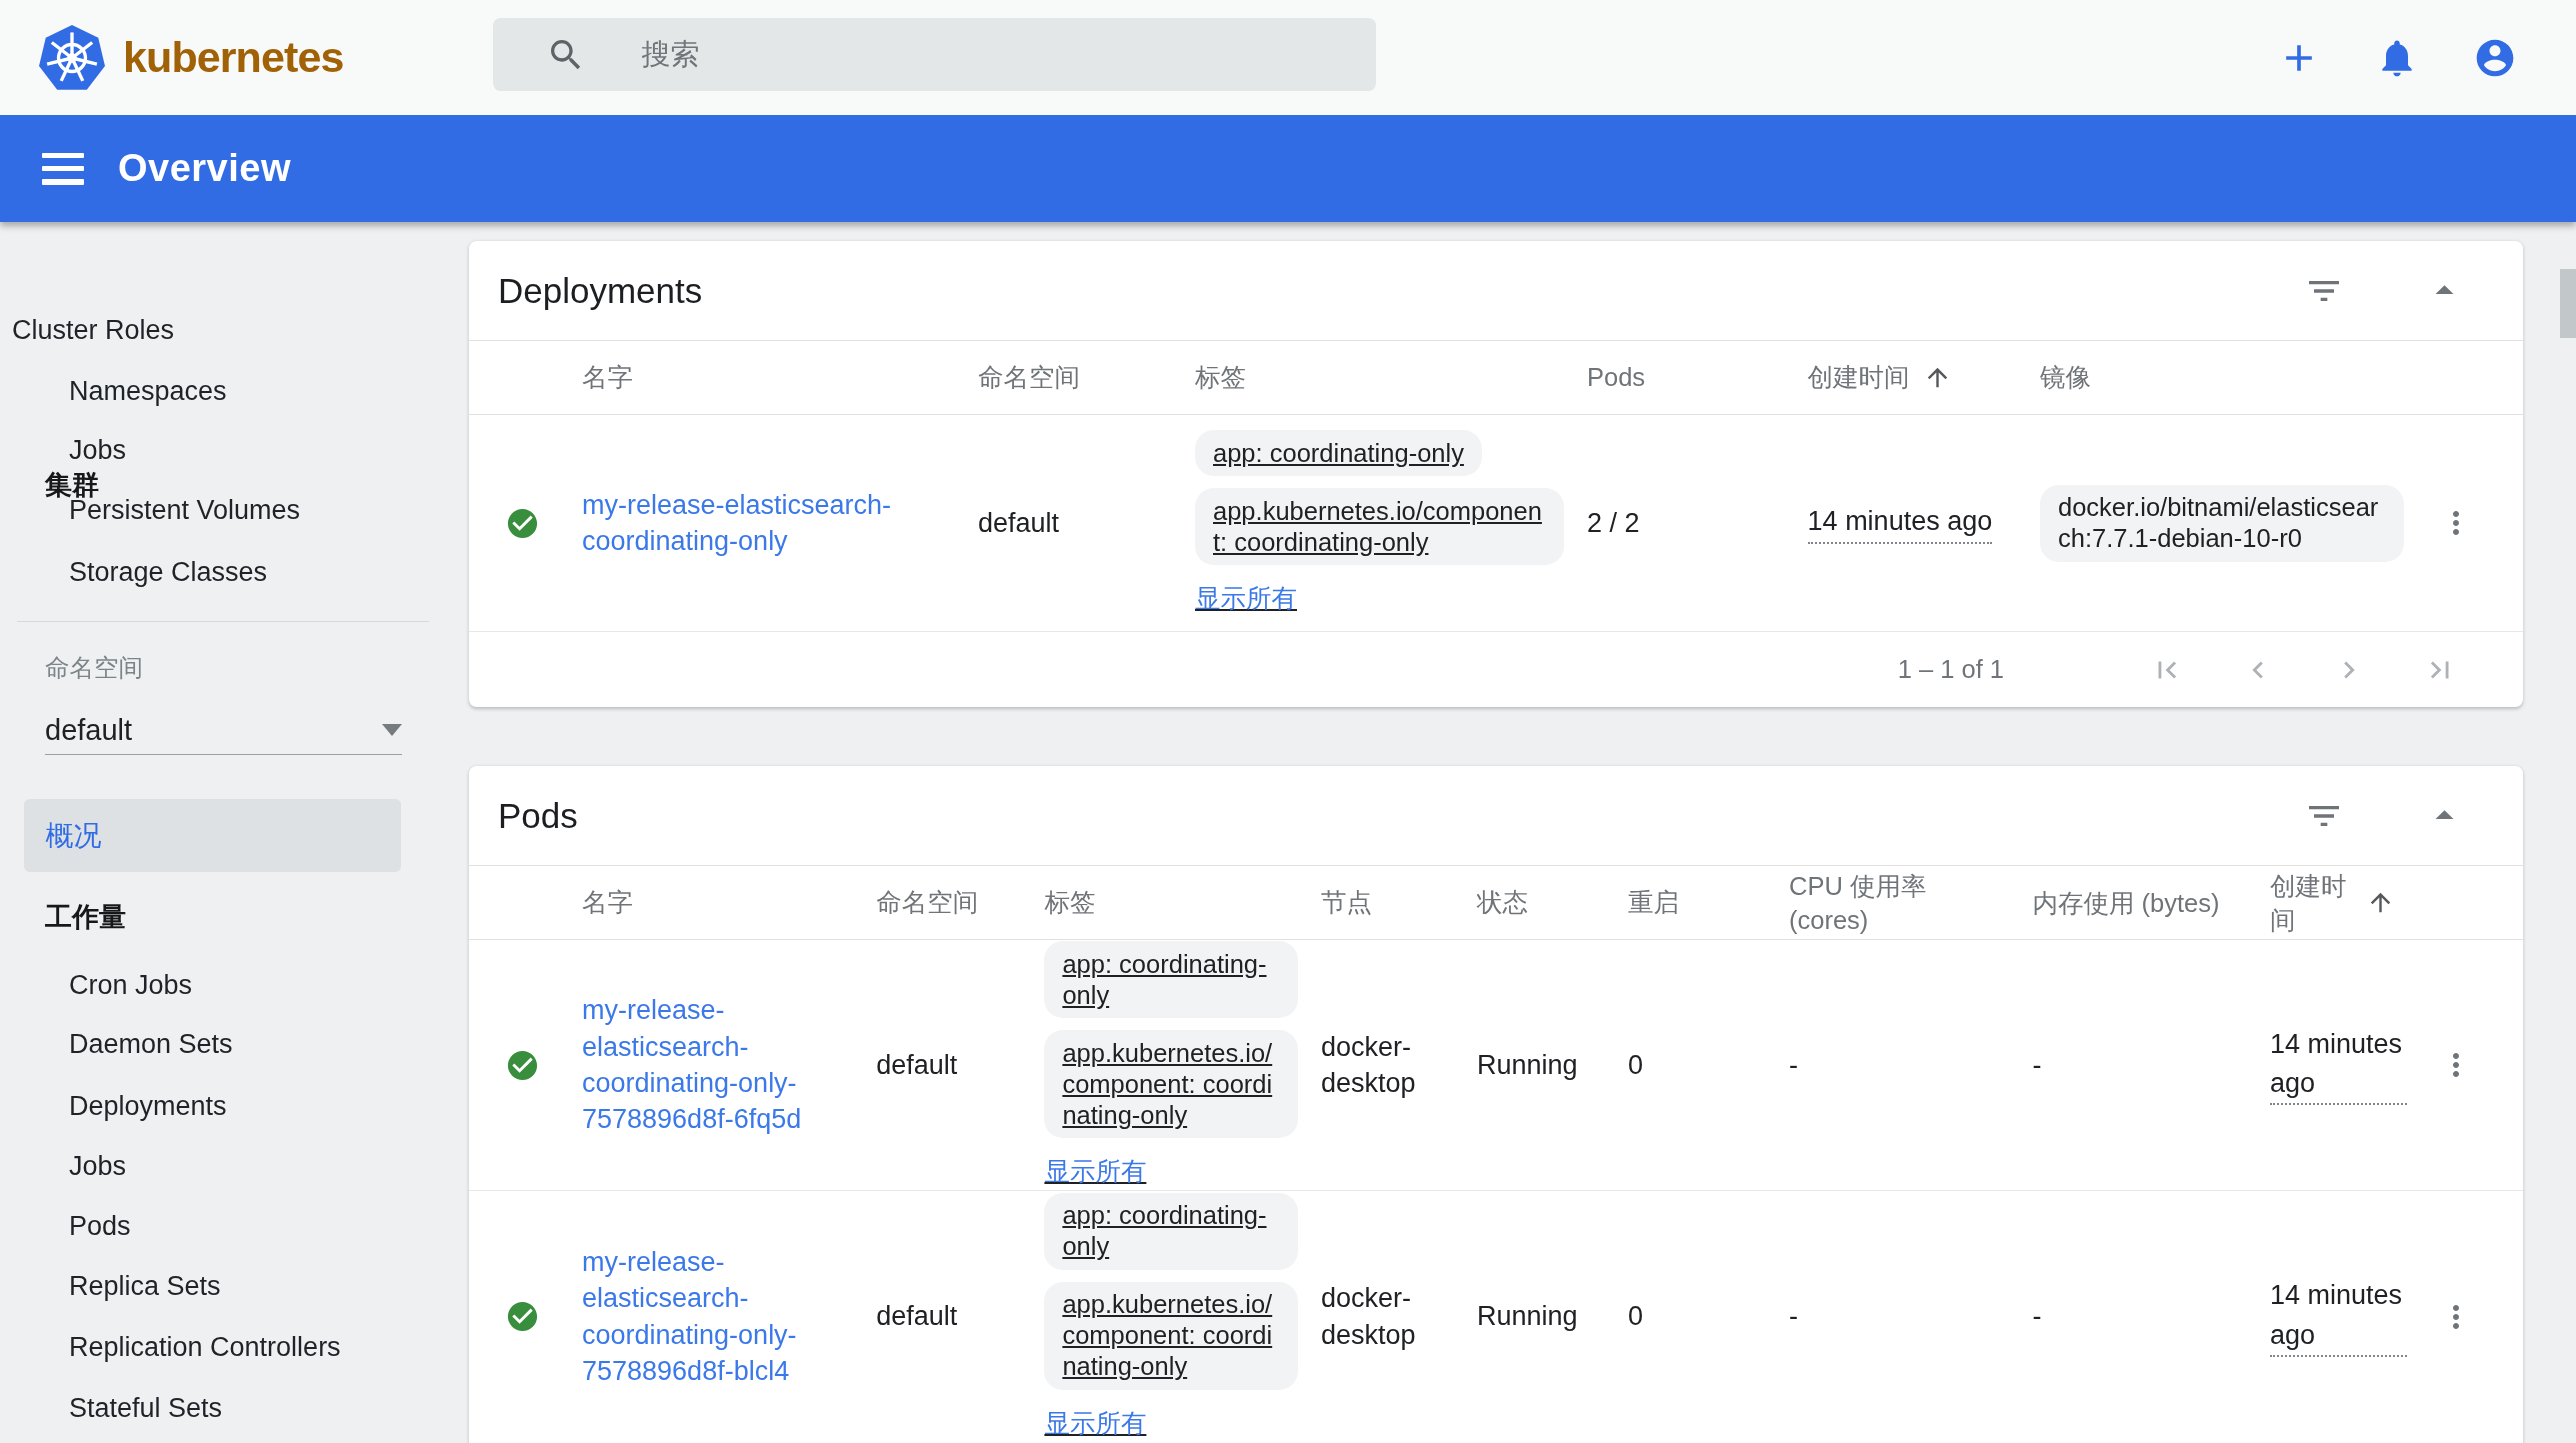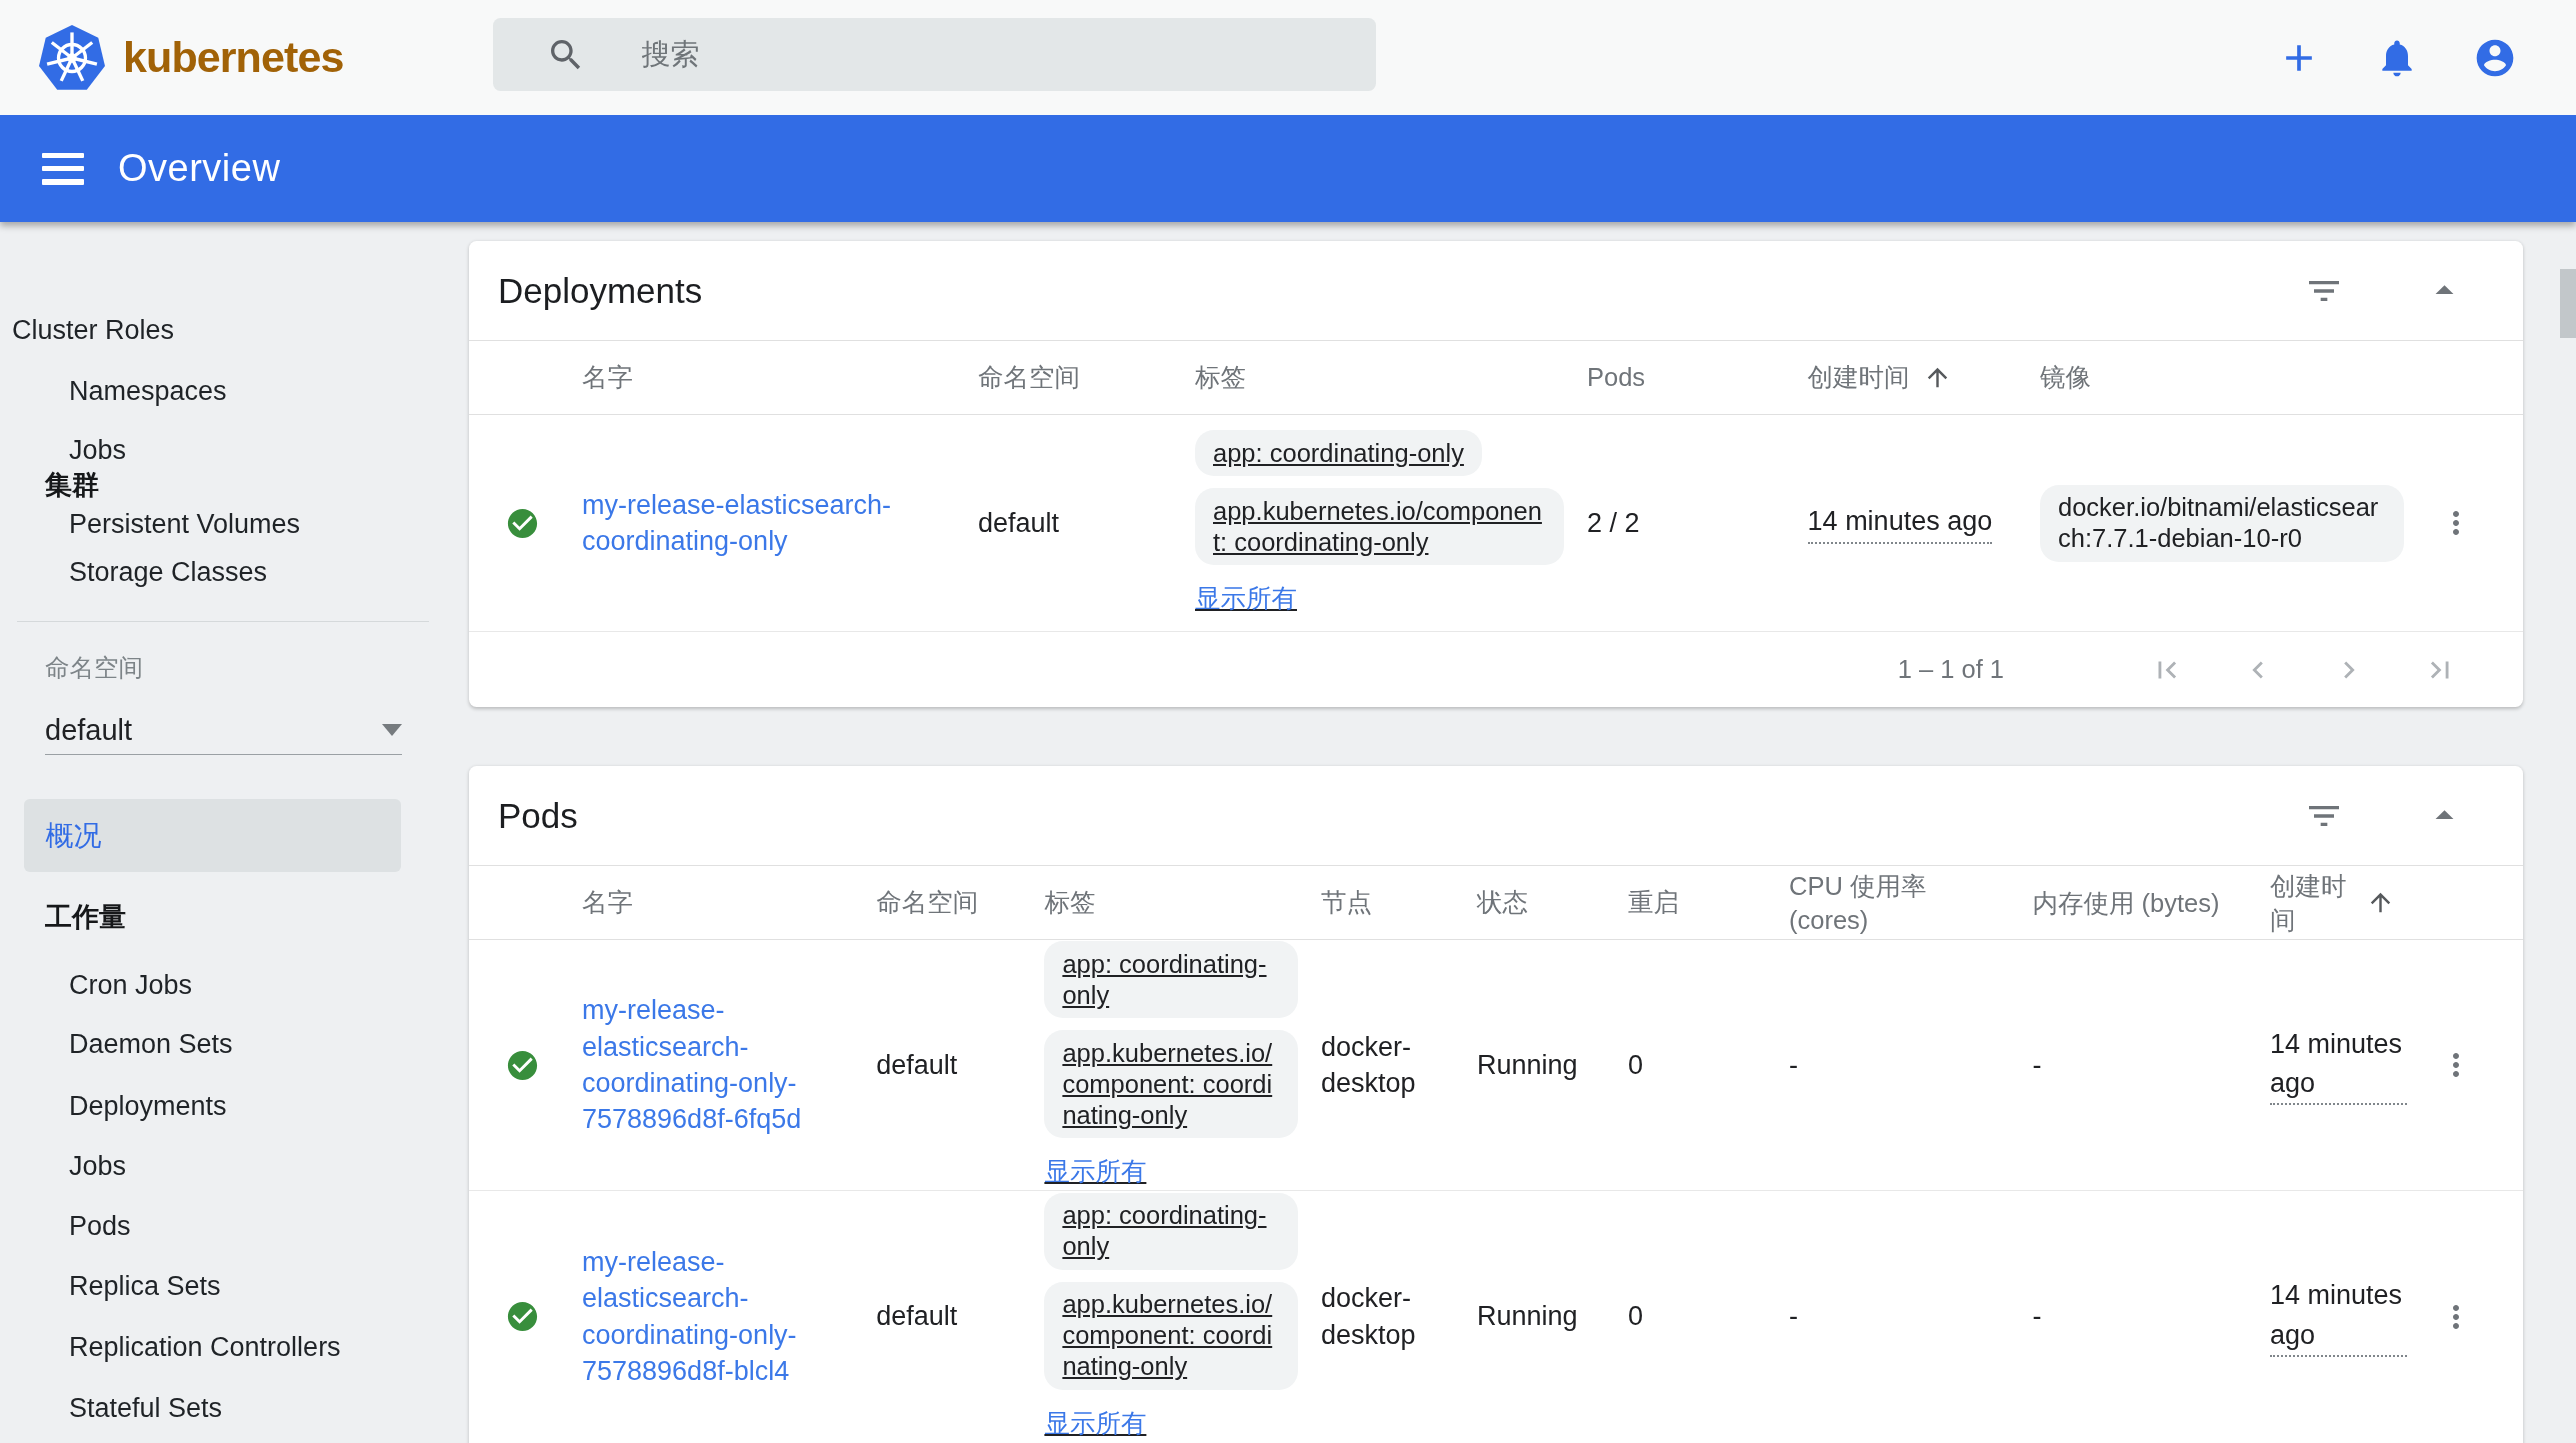--- a/index.html
+++ b/index.html
@@ -17,21 +17,21 @@
   .searchbox input { flex:1; border:none; outline:none; background:transparent; font-size:29px; margin-left:56px; color:#14532d; font-family:inherit; }
   .searchbox input::placeholder { color:#6f7579; opacity:1; }
   .top-actions { position:absolute; right:59px; top:0; height:115px; display:flex; align-items:center; gap:54px; }
   .top-actions .icon-btn { width:44px; height:44px; cursor:pointer; }
   .top-actions svg { width:44px; height:44px; fill:#326ce5; }
 
   
   .appbar { position:absolute; top:115px; left:0; width:100%; height:107px; background:#326ce5; display:flex; align-items:center; box-shadow:0 3.8px 6.6px rgba(0,0,0,.3); z-index:4; }
   .hamburger { margin-left:42px; width:42px; height:32px; display:flex; flex-direction:column; justify-content:space-between; cursor:pointer; }
   .hamburger span { display:block; height:5.7px; background:#fff; border-radius:0.9px; }
-  .appbar-title { margin-left:34px; color:#fff; font-size:38px; font-weight:normal; letter-spacing:0.5px; }
+  .appbar-title { margin-left:34px; color:#fff; font-size:38px; font-weight:bold; letter-spacing:0.5px; }
 
   
   .content { position:absolute; top:222px; left:0; width:2576px; height:1222px; display:flex; }
   .sidebar { position:relative; width:429px; flex:none; height:100%; }
   .main { flex:1; padding:19px 53px 0 40px; }
 
   
   .side-item { position:absolute; left:0; width:415px; height:55px; display:flex; align-items:center; cursor:pointer; font-size:27px; color:#1f2327; }
   .side-head { position:absolute; left:45px; font-size:27px; font-weight:bold; color:#16181a; }
   .side-label { position:absolute; left:45px; font-size:24.5px; color:#7d8488; }
@@ -173,21 +173,21 @@
 
       <div class="side-item indent" style="top:81px;padding-left:12px;">
           <span>Cluster Roles</span>
         </div>
       <div class="side-item indent" style="top:142px;">
           <span>Namespaces</span>
         </div>
       <div class="side-item indent" style="top:201px;">
           <span>Jobs</span>
         </div>
-      <div class="side-item indent" style="top:275px;">
+      <div class="side-item indent" style="top:261px;">
           <span>Persistent Volumes</span>
         </div>
       <div class="side-item indent" style="top:323px;">
           <span>Storage Classes</span>
         </div>
 
       <div style="position:absolute; top:399px; left:17px; width:412px; border-top:1.9px solid #d5d9db;"></div>
 
       <span class="side-label" style="top:429px;">命名空间</span>
       <div class="ns-select" style="top:484px;">

